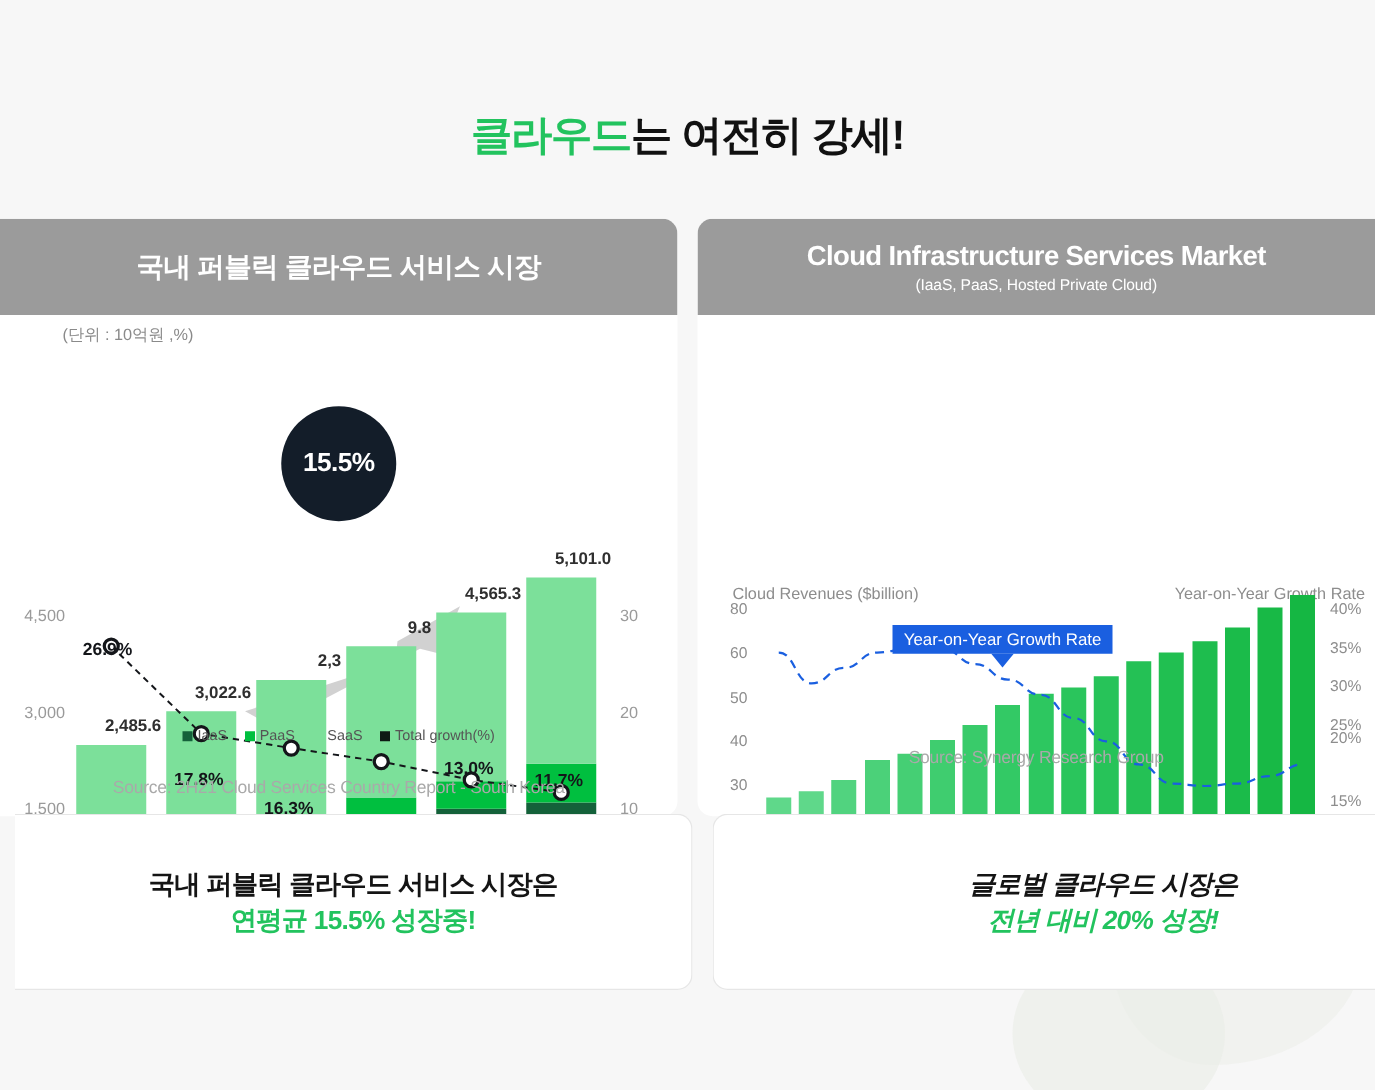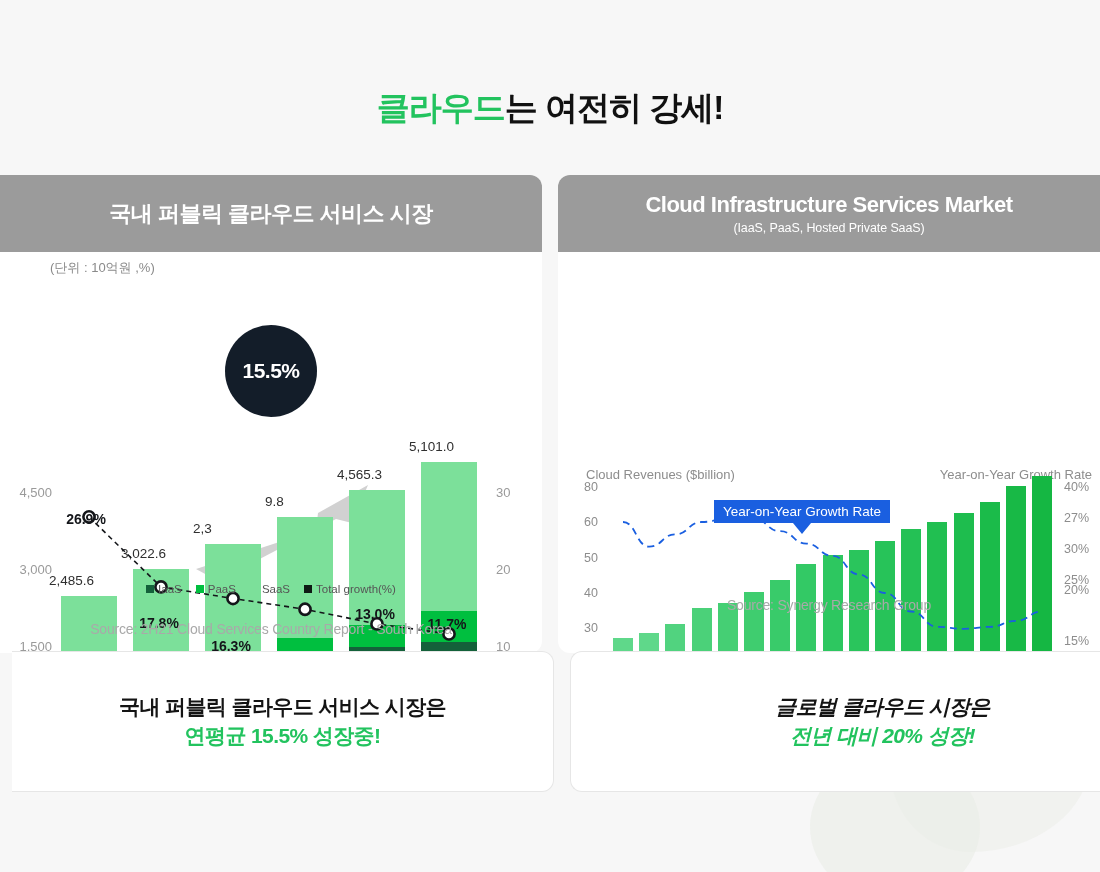--- a/index.html
+++ b/index.html
@@ -58,22 +58,22 @@
   }
   .axisL-label { text-align:right; }
 
   .bar-col { position:absolute; bottom:0; width:56px; }
   .seg { position:absolute; left:0; width:100%; }
   .seg.iaas { background:#14613a; }
   .seg.paas { background:#00bf3f; }
   .seg.saas { background:#7ce09a; }
 
   .bar-total {
-    position:absolute; font-size:13.5px; font-weight:normal; color:#2f2f2f;
-    white-space:nowrap; text-align:left;
+    position:absolute; font-size:13.5px; font-weight:bold; color:#2f2f2f;
+    white-space:nowrap; text-align:right;
   }
   .pct-label {
     position:absolute; font-size:14px; font-weight:bold; color:#14161a;
     white-space:nowrap; text-align:center;
   }
 
   .legendL {
     position:absolute; left:0; top:583px; width:542px;
     display:flex; justify-content:center; align-items:center; gap:14px;
     font-size:11.5px; color:#555;
@@ -211,35 +211,35 @@
       <div class="li">
         <span class="swatch sw-tot"></span>
         <span>Total growth(%)</span>
       </div>
     </div>
   <div class="source" style="left:0; top:621px; width:542px;">Source: 2H21 Cloud Services Country Report - South Korea</div>
 
   <div class="card card-right">
     <div class="card-head">
       <div class="head-title">Cloud Infrastructure Services Market</div>
-      <div class="head-sub">(IaaS, PaaS, Hosted Private SaaS)</div>
+      <div class="head-sub">(IaaS, PaaS, Hosted Private Cloud)</div>
     </div>
     <div class="plotR" id="plotR">
         <div class="axTitleR" style="left: 28px; top: 292px;">Cloud Revenues ($billion)</div>
         <div class="axTitleR" style="right: 8px; top: 292px;">Year-on-Year Growth Rate</div>
         <div class="axTextR" style="left: 26px; top: 446.143px;">30</div>
         <div class="axTextR" style="left: 26px; top: 410.857px;">40</div>
         <div class="axTextR" style="left: 26px; top: 375.571px;">50</div>
         <div class="axTextR" style="left: 26px; top: 340.286px;">60</div>
         <div class="axTextR" style="left: 26px; top: 305px;">80</div>
         <div class="axTextR" style="left: 506px; top: 459.375px;">15%</div>
         <div class="axTextR" style="left: 506px; top: 408px;">20%</div>
         <div class="axTextR" style="left: 506px; top: 397.625px;">25%</div>
         <div class="axTextR" style="left: 506px; top: 366.75px;">30%</div>
-        <div class="axTextR" style="left: 506px; top: 335.875px;">27%</div>
+        <div class="axTextR" style="left: 506px; top: 335.875px;">35%</div>
         <div class="axTextR" style="left: 506px; top: 305px;">40%</div>
         <div class="rbar" style="left: 55px; width: 20px; bottom: -82px; height: 97.0357px; background: rgb(95, 216, 138);"></div>
         <div class="rbar" style="left: 81.2px; width: 20px; bottom: -82px; height: 102.329px; background: rgb(95, 216, 138);"></div>
         <div class="rbar" style="left: 107.4px; width: 20px; bottom: -82px; height: 111.15px; background: rgb(81, 211, 127);"></div>
         <div class="rbar" style="left: 133.6px; width: 20px; bottom: -82px; height: 127.029px; background: rgb(75, 209, 121);"></div>
         <div class="rbar" style="left: 159.8px; width: 20px; bottom: -82px; height: 132.321px; background: rgb(69, 207, 116);"></div>
         <div class="rbar" style="left: 186px; width: 20px; bottom: -82px; height: 142.907px; background: rgb(63, 205, 111);"></div>
         <div class="rbar" style="left: 212.2px; width: 20px; bottom: -82px; height: 155.257px; background: rgb(57, 203, 106);"></div>
         <div class="rbar" style="left: 238.4px; width: 20px; bottom: -82px; height: 171.136px; background: rgb(51, 201, 101);"></div>
         <div class="rbar" style="left: 264.6px; width: 20px; bottom: -82px; height: 179.957px; background: rgb(45, 199, 96);"></div>

